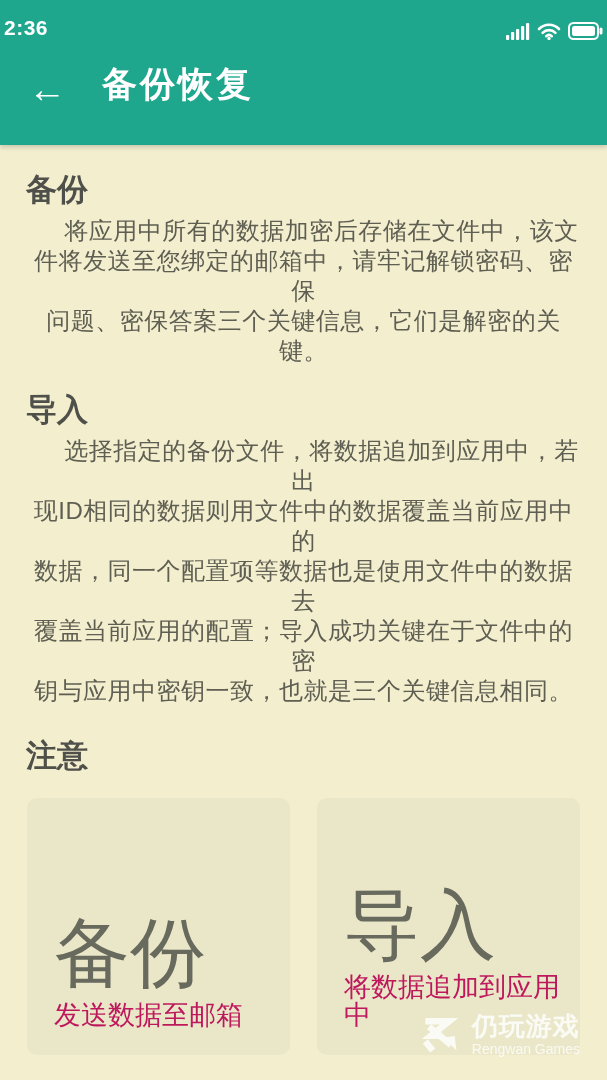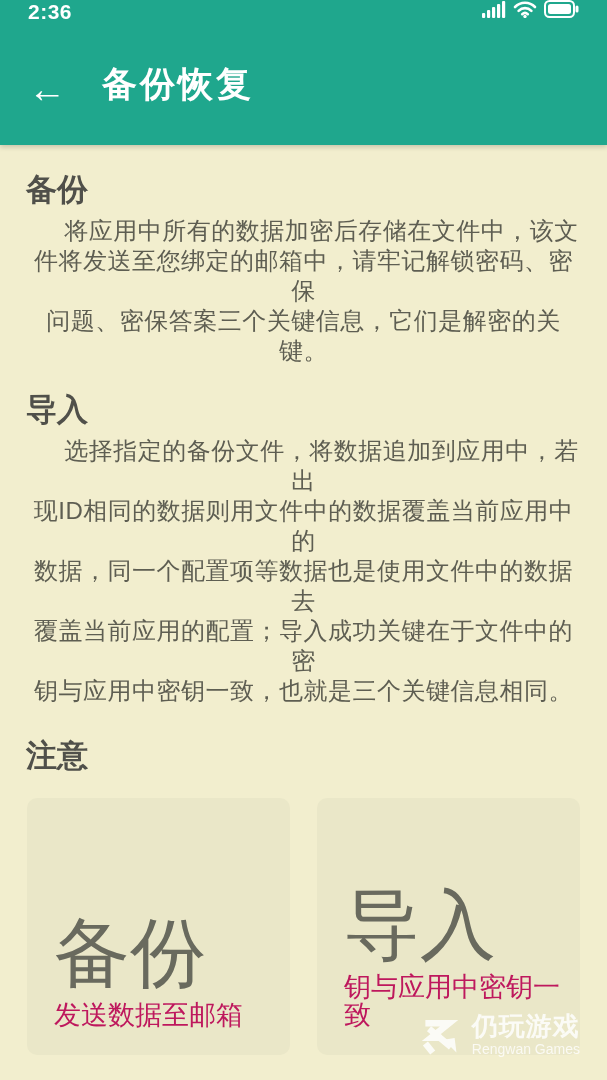--- a/index.html
+++ b/index.html
@@ -11,22 +11,22 @@
     overflow:hidden;
     font-family:"Liberation Sans","DejaVu Sans",sans-serif;
   }
   
   .header{
     background:#1FA78D;
     box-shadow:0 2px 5px rgba(0,0,0,.18);
   }
   .status-bar{
     height:40px;
-    display:flex;align-items:flex-start;justify-content:space-between;
-    padding:0 28px;
+    display:flex;align-items:flex-end;justify-content:space-between;
+    padding:0 4px;
     color:#fff;
   }
   .status-time{font-size:21px;font-weight:700;letter-spacing:.5px;}
   .status-icons{display:flex;align-items:center;gap:7px;}
   .status-icons svg{display:block;}
   .app-bar{
     height:97px;
     display:flex;align-items:center;
     padding:0 0 8px 28px;
     color:#fff;
@@ -85,21 +85,21 @@
     margin-bottom:8px;
   }
   .card-sub{
     font-size:27px;line-height:28px;
     color:#be185d;
   }
   
   .watermark{
     position:absolute;
     right:27px;bottom:22px;
-    display:flex;align-items:flex-end;gap:10px;
+    display:flex;align-items:center;gap:10px;
     color:#fff;opacity:.85;
     pointer-events:none;
   }
   .watermark-text{display:flex;flex-direction:column;}
   .watermark-title{font-size:26px;line-height:29px;font-weight:700;letter-spacing:1px;}
   .watermark-sub{font-size:14px;line-height:17px;color:rgba(255,255,255,.92);}
 </style>
 </head>
 <body>
 
@@ -157,21 +157,21 @@
       </section>
     </div>
 
     <div class="cards">
       <div class="card">
         <div class="card-label">备份</div>
         <div class="card-sub">发送数据至邮箱</div>
       </div>
       <div class="card">
         <div class="card-label">导入</div>
-        <div class="card-sub">钥与应用中密钥一致</div>
+        <div class="card-sub">将数据追加到应用中</div>
       </div>
     </div>
   </main>
 
   <div class="watermark">
     <svg width="44" height="42" viewBox="0 0 48 46">
       <path d="M8 8 H34 L14 24 H26" fill="none" stroke="#fff" stroke-width="7" stroke-linejoin="miter"></path>
       <path d="M12 14 L36 34" fill="none" stroke="#fff" stroke-width="7"></path>
       <path d="M28 26 L42 40 L40 24 Z" fill="#fff"></path>
       <path d="M8 30 L16 40" fill="none" stroke="#fff" stroke-width="7"></path>

